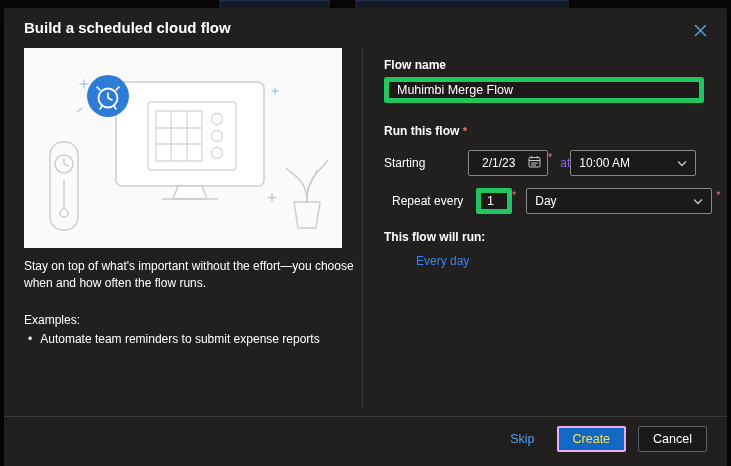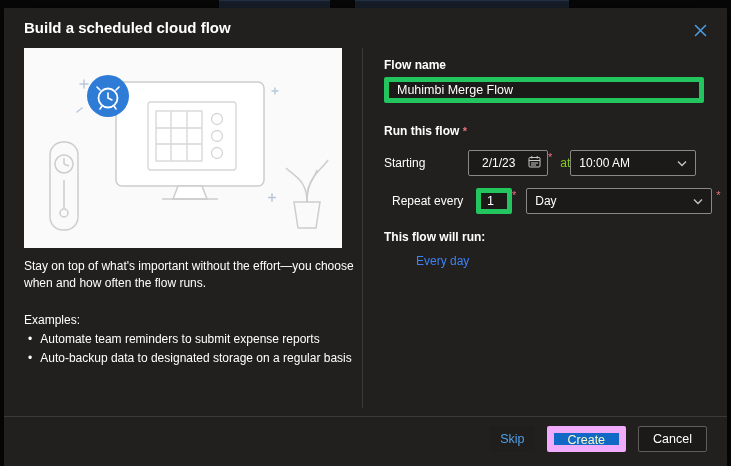--- a/index.html
+++ b/index.html
@@ -23,21 +23,21 @@
 
   .desc { position:absolute; left:20px; top:250px; width:330px; font-size:12px; line-height:1.45; color:#ffffff; }
   .examples-label { position:absolute; left:20px; top:305px; font-size:12px; color:#ffffff; }
   .examples-list { position:absolute; left:24px; top:323px; width:330px; font-size:12px; color:#ffffff; list-style:none; }
   .examples-list li { margin-bottom:3px; line-height:1.35; }
   .examples-list li::before { content:"•"; margin-right:8px; }
 
   .v-divider { position:absolute; left:358px; top:40px; width:1px; height:360px; background:#3b3a39; }
 
   .field-label { position:absolute; left:380px; font-size:12px; font-weight:bold; color:#ffffff; }
-  .plain-label { font-size:12px; color:#84cc16; }
+  .plain-label { font-size:12px; color:#8b5cf6; }
   .req { color:#f1707b; font-size:11px; }
   .req-sup { align-self:flex-start; margin-top:1px; color:#f1707b; font-size:11px; }
 
   .text-input {
     background:#1b1a19; border:5px solid #22c55e; border-radius:2px;
     color:#ffffff; font-size:12.5px; font-family:inherit; padding:0 8px; height:26px; outline:none;
   }
   .flow-name-input { position:absolute; left:380px; top:69px; width:320px; }
 
   .row { position:absolute; left:380px; height:26px; display:flex; align-items:center; }
@@ -58,21 +58,21 @@
   .num-input { width:36px; padding:0 6px; }
 
   .willrun-label { top:222px; }
   .willrun-value { position:absolute; left:380px; top:246px; font-size:12px; color:#3b82f6;margin-left:32px; }
 
   .h-divider { position:absolute; left:0; top:408px; width:100%; height:1px; background:#3b3a39; }
 
   .footer { position:absolute; right:20px; top:418px; display:flex; gap:12px; align-items:flex-end; }
   .btn { height:26px; border-radius:2px; font-size:12.5px; font-family:inherit; cursor:pointer; padding:0 14px; }
   .btn-skip { background:#1f1e1d; border:none; color:#4f9fe6; padding:0 10px; }
-  .btn-create { background:#1169c5; border:7px solid #f0abfc; color:#fef9c3; }
+  .btn-create { background:#1169c5; border:2px solid #f0abfc; color:#fde047; }
   .btn-cancel { background:#1b1a19; border:1px solid #605e5c; color:#ffffff; }
 </style>
 </head>
 <body>
 
 <div class="screen">
 
   <div class="bg-tile" style="left:219px;width:111px;"></div>
   <div class="bg-tile" style="left:355px;width:111px;"></div>
   <div class="bg-tile" style="left:458px;width:111px;"></div>
@@ -140,21 +140,20 @@
           <path d="M76 42 l-3 -3 M92 42 l3 -3" stroke="#ffffff" stroke-width="1.6" stroke-linecap="round"></path>
           <path d="M78 58 l-2 3 M90 58 l2 3" stroke="#ffffff" stroke-width="1.6" stroke-linecap="round"></path>
         </g>
       </svg>
     </div>
 
     <div class="desc">Stay on top of what's important without the effort—you choose when and how often the flow runs.</div>
     <div class="examples-label">Examples:</div>
     <ul class="examples-list">
       <li>Automate team reminders to submit expense reports</li>
-      <li>Auto-backup data to designated storage on a regular basis</li>
     </ul>
 
     <div class="v-divider"></div>
 
     <div class="field-label" style="top:50px;">Flow name</div>
     <input class="text-input flow-name-input" value="Muhimbi Merge Flow" style="">
 
     <div class="field-label" style="top:116px;">
       <span>Run this flow </span><span class="req">*</span>
     </div>

